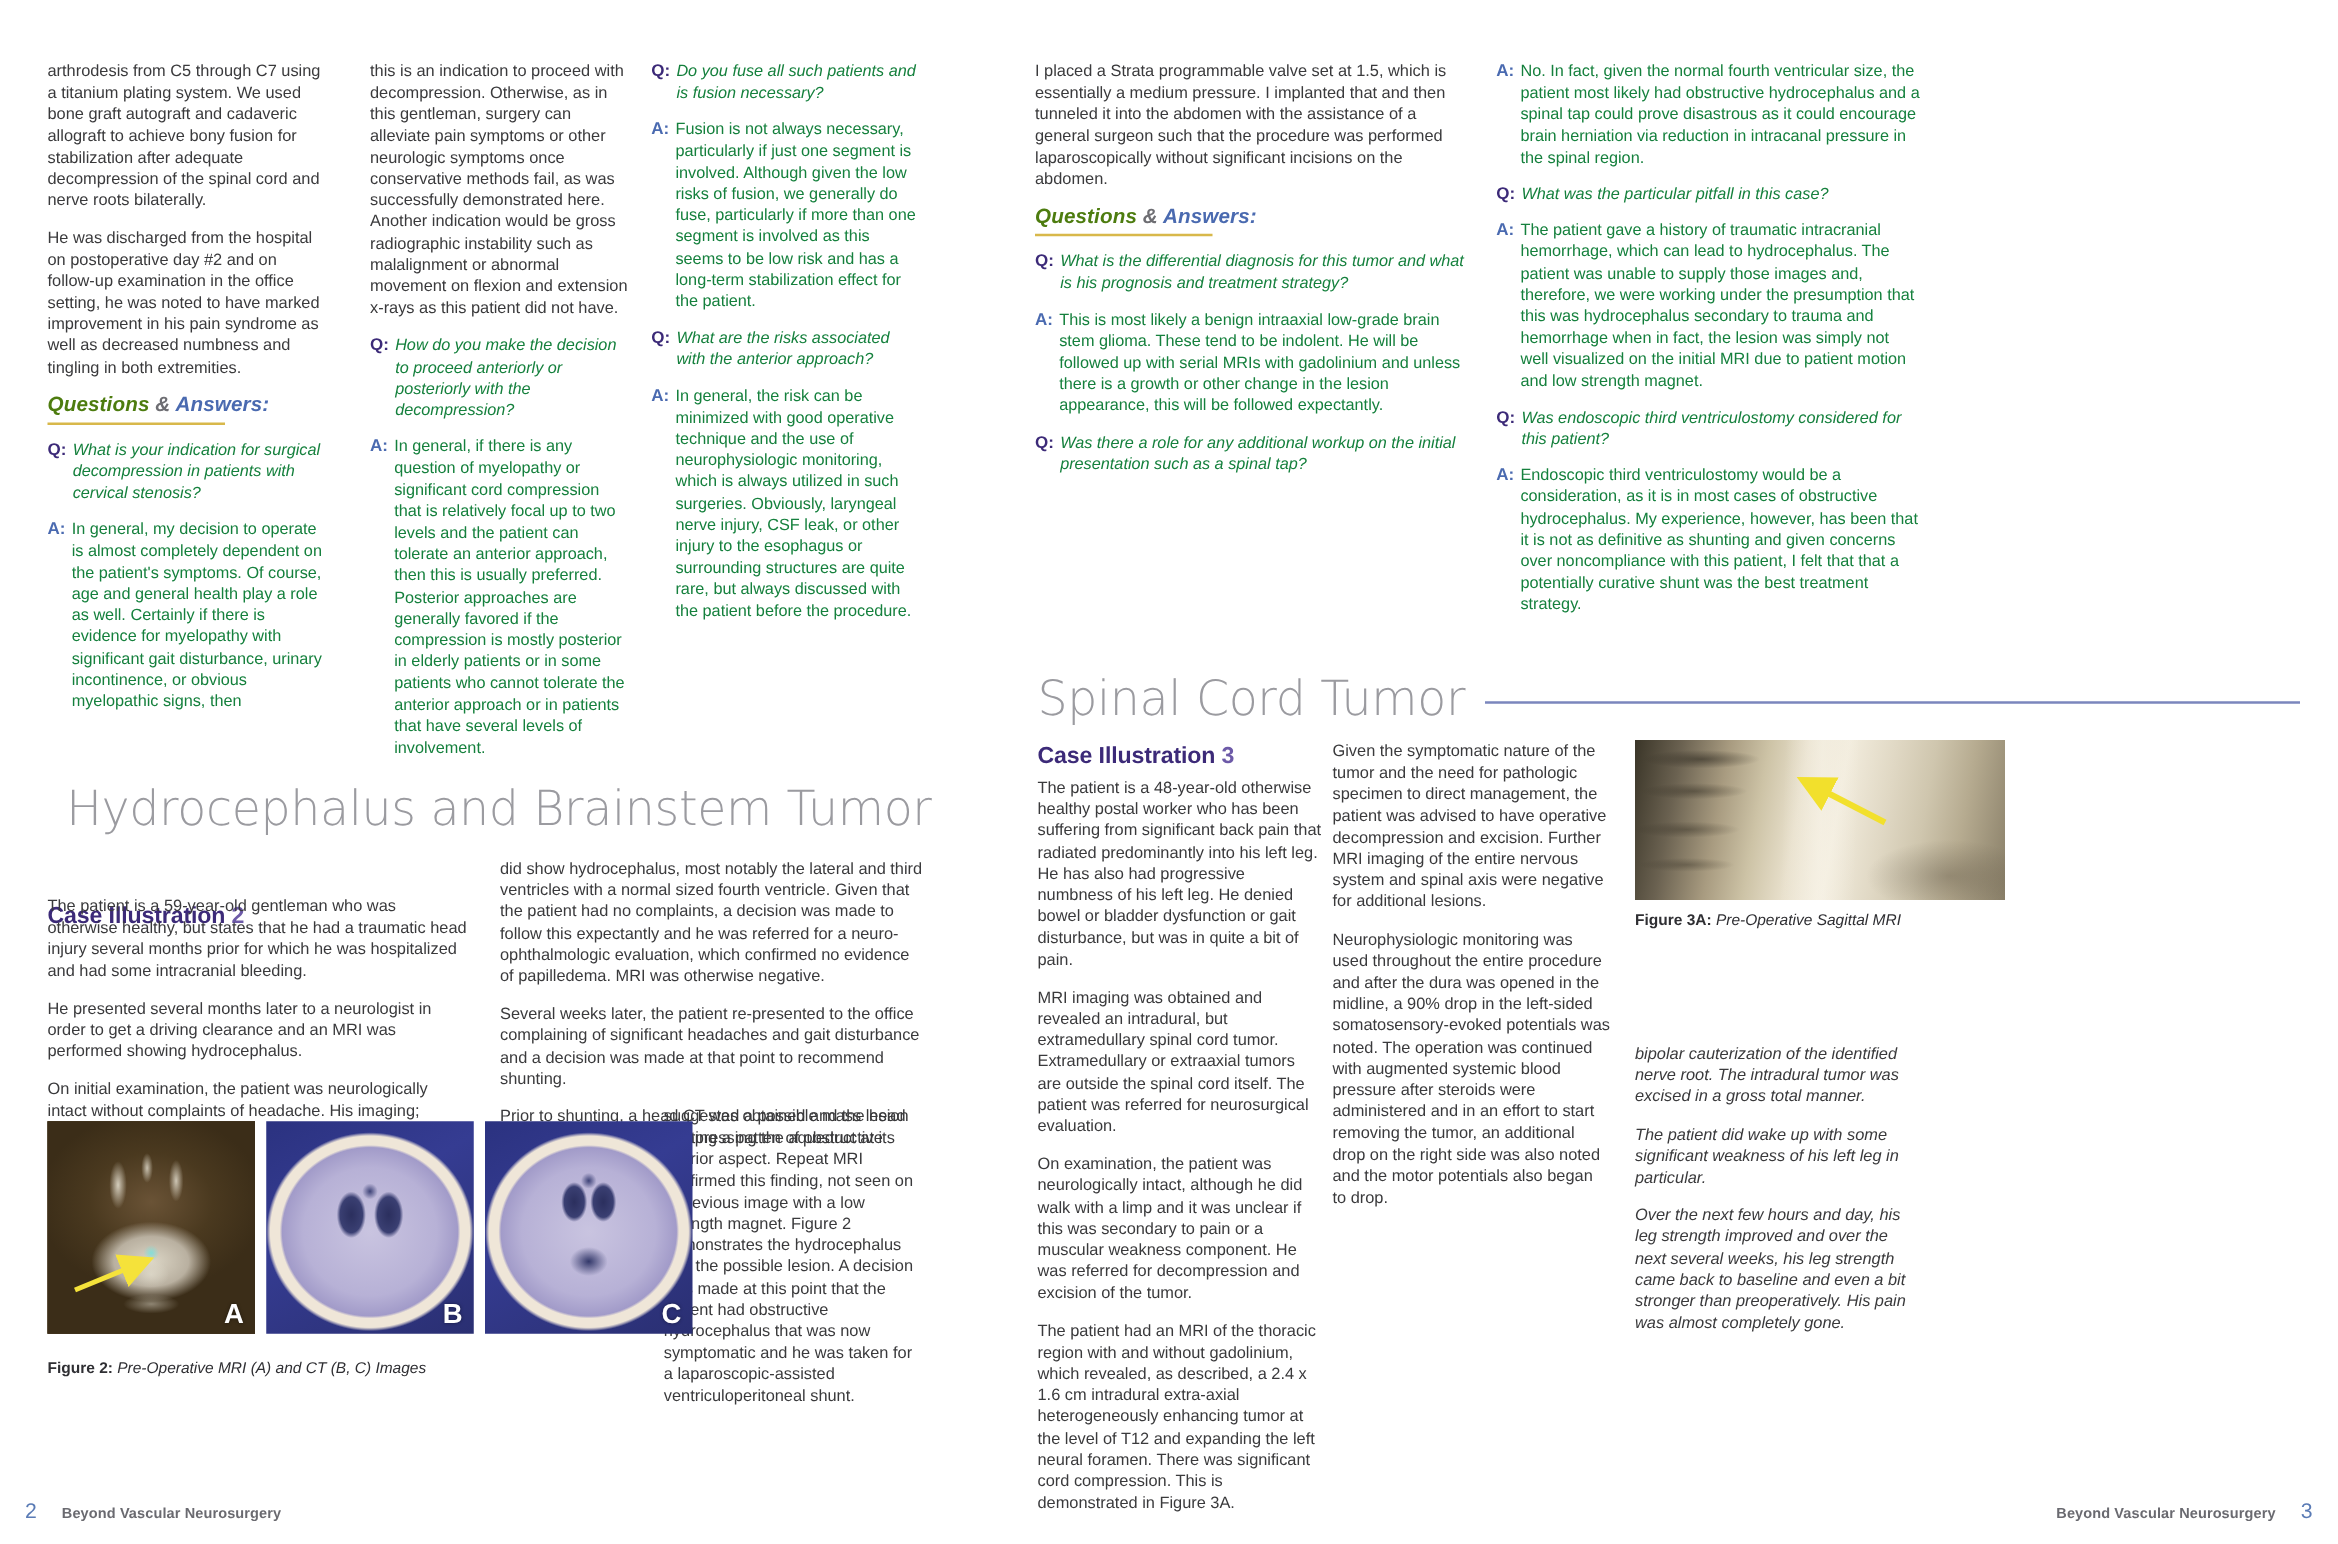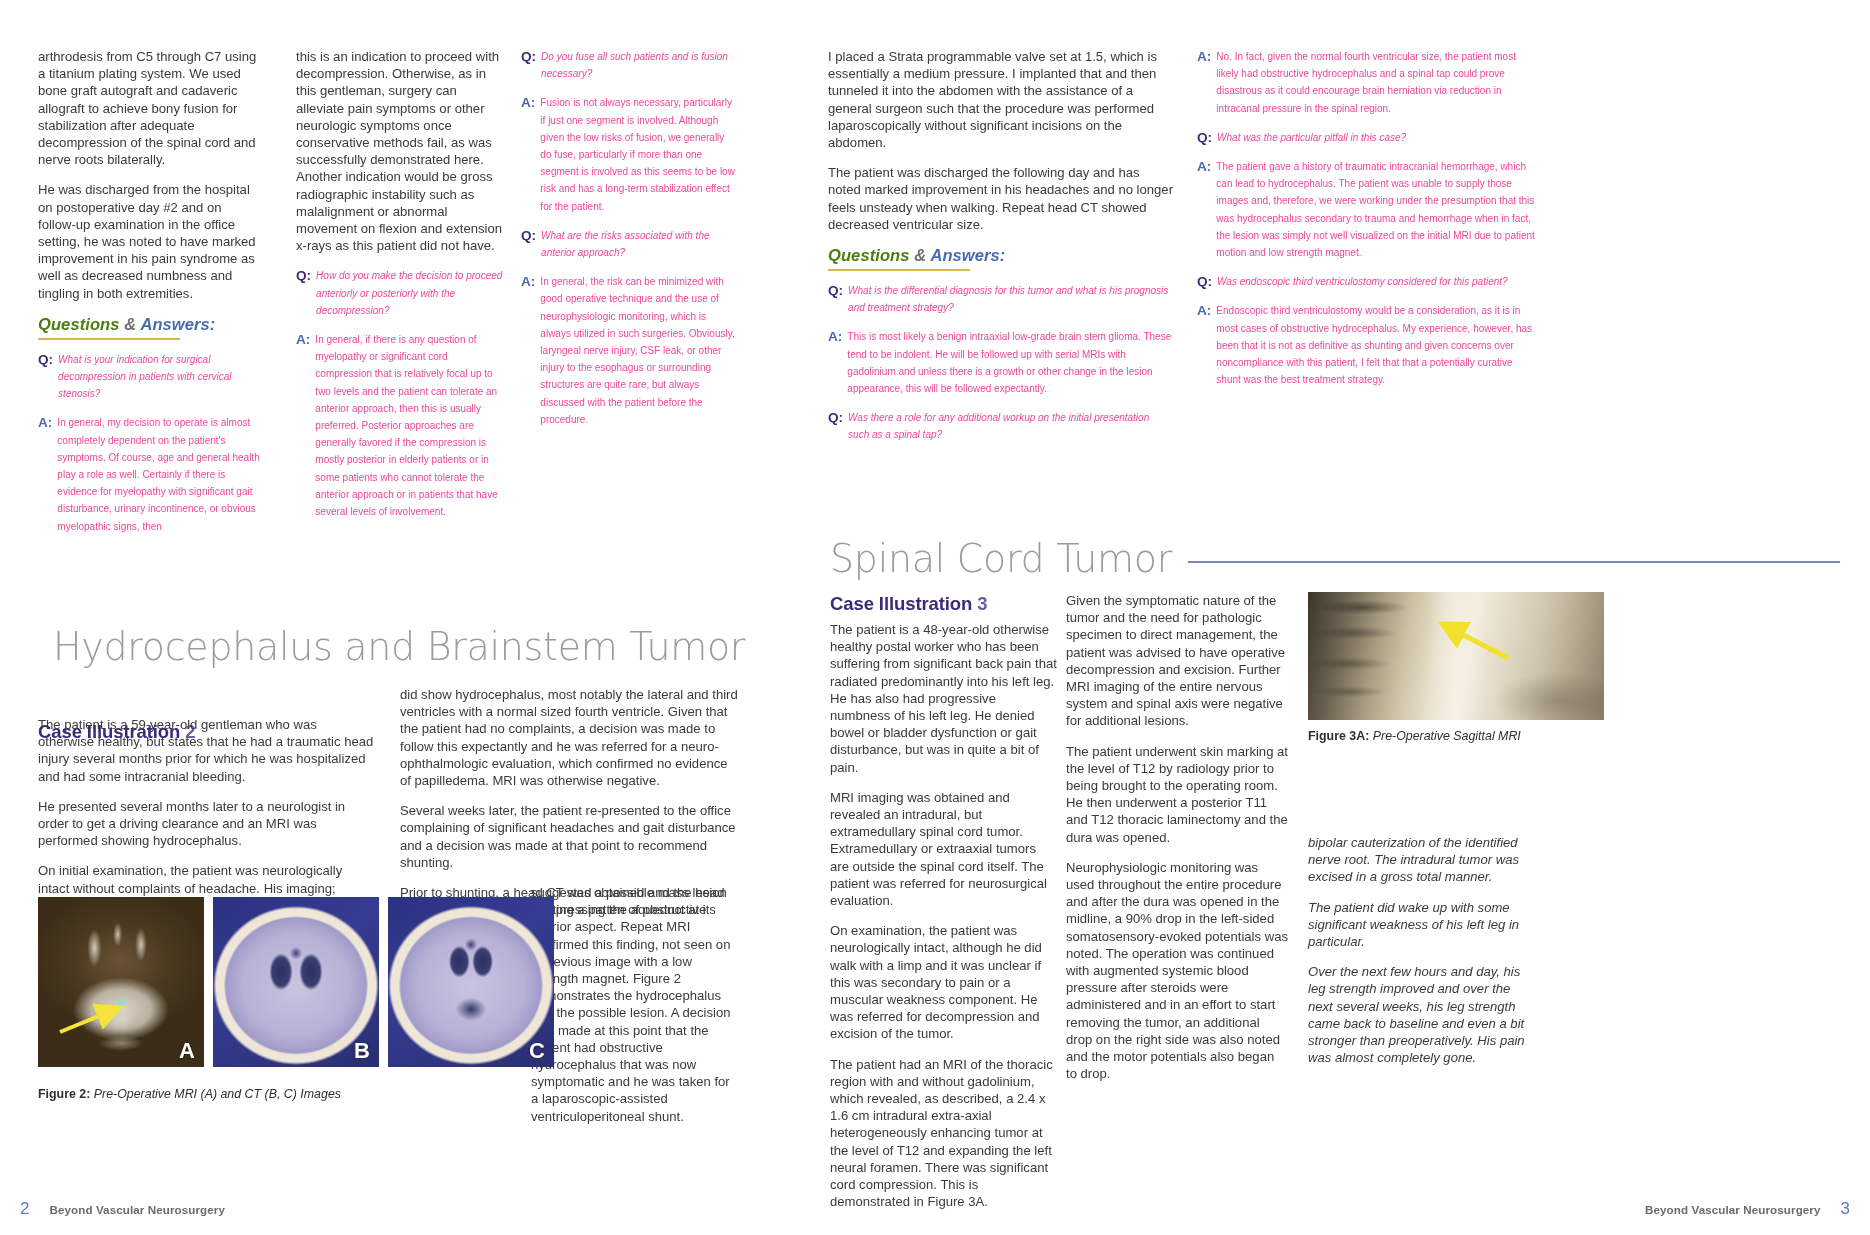--- a/index.html
+++ b/index.html
@@ -47,21 +47,21 @@
 
   
   .qa-item { display: flex; margin-bottom: 12px; }
   .qa-item .mk {
     font-size: 13.6px; font-weight: bold; flex: 0 0 auto;
     padding-right: 5px; line-height: 17.2px;
   }
   .qa-item.q .mk { color: #3c2a78; }
   .qa-item.a .mk { color: #4a6ab0; }
   .qa-item .tx {
-    font-size: 10px; line-height: 17.2px; color: #ec4899; flex: 1 1 auto;
+    font-size: 13px; line-height: 17.2px; color: #15803d; flex: 1 1 auto;
   }
   .qa-item.q .tx { font-style: italic; }
 
   
   .sec-head-wrap { display: flex; align-items: center; }
   .sec-head {
     font-size: 38px; font-weight: 300; color: #9b9ba0;
     letter-spacing: -.3px; white-space: nowrap; line-height: 1;
     font-family: "DejaVu Sans", sans-serif;
     transform: scaleY(1.02);
@@ -271,21 +271,20 @@
     <div class="footer" style="left:20px;">
       <span class="pg-num">2</span>
       <span class="pg-txt" style="margin-left:20px;">Beyond Vascular Neurosurgery</span>
     </div>
   </div>
 
   <div class="page page-right">
 
     <div class="col" style="left:-107px; top:48px; width:345px;">
       <p class="body">I placed a Strata programmable valve set at 1.5, which is essentially a medium pressure.  I implanted that and then tunneled it into the abdomen with the assistance of a general surgeon such that the procedure was performed laparoscopically without significant incisions on the abdomen.</p>
-      <p class="body">The patient was discharged the following day and has noted marked improvement in his headaches and no longer feels unsteady when walking. Repeat head CT showed decreased ventricular size.</p>
       <div class="qa-head">
         <span class="w1">Questions</span>
         <span class="amp">&amp;</span>
         <span class="w2">Answers:</span>
       </div>
       <div class="qa-rule"></div>
       <div class="qa-item q">
         <span class="mk">Q:</span>
         <span class="tx">What is the differential diagnosis for this tumor and what is his prognosis and treatment strategy?</span>
       </div>
@@ -333,21 +332,20 @@
     </div>
 
     <div class="col" style="left:-105px; top:621px; width:227px;">
       <p class="body">The patient is a 48-year-old otherwise healthy postal worker who has been suffering from significant back pain that radiated predominantly into his left leg. He has also had progressive numbness of his left leg.  He denied bowel or bladder dysfunction or gait disturbance, but was in quite a bit of pain.</p>
       <p class="body">MRI imaging was obtained and revealed an intradural, but extramedullary spinal cord tumor. Extramedullary or extraaxial tumors are outside the spinal cord itself.  The patient was referred for neurosurgical evaluation.</p>
       <p class="body">On examination, the patient was neurologically intact, although he did walk with a limp and it was unclear if this was secondary to pain or a muscular weakness component.  He was referred for decompression and excision of the tumor.</p>
       <p class="body">The patient had an MRI of the thoracic region with and without gadolinium, which revealed, as described, a 2.4 x 1.6 cm intradural extra-axial heterogeneously enhancing tumor at the level of T12 and expanding the left neural foramen.  There was significant cord compression.  This is demonstrated in Figure 3A.</p>
     </div>
     <div class="col" style="left:131px; top:592px; width:222px;">
       <p class="body">Given the symptomatic nature of the tumor and the need for pathologic specimen to direct management, the patient was advised to have operative decompression and excision. Further MRI imaging of the entire nervous system and spinal axis were negative for additional lesions.</p>
-      <p class="body">The patient underwent skin marking at the level of T12 by radiology prior to being brought to the operating room. He then underwent a posterior T11 and T12 thoracic laminectomy and the dura was opened.</p>
       <p class="body">Neurophysiologic monitoring was used throughout the entire procedure and after the dura was opened in the midline, a 90% drop in the left-sided somatosensory-evoked potentials was noted.  The operation was continued with augmented systemic blood pressure after steroids were administered and in an effort to start removing the tumor, an additional drop on the right side was also noted and the motor potentials also began to drop.</p>
     </div>
     <div class="col" style="left:373px; top:834px; width:220px;font-style:italic;">
       <p class="body">bipolar cauterization of the identified nerve root. The intradural tumor was excised in a gross total manner.</p>
       <p class="body">The patient did wake up with some significant weakness of his left leg in particular.</p>
       <p class="body">Over the next few hours and day, his leg strength improved and over the next several weeks, his leg strength came back to baseline and even a bit stronger than preoperatively.  His pain was almost completely gone.</p>
     </div>
 
     <div class="fig-box mri-sag" style="position:absolute; left:373px; top:592px; width:295px; height:128px;"></div>
     <div class="fig-box mri-sag" style="position:absolute; left:373px; top:592px; width:295px; height:128px; background:transparent;"></div>

